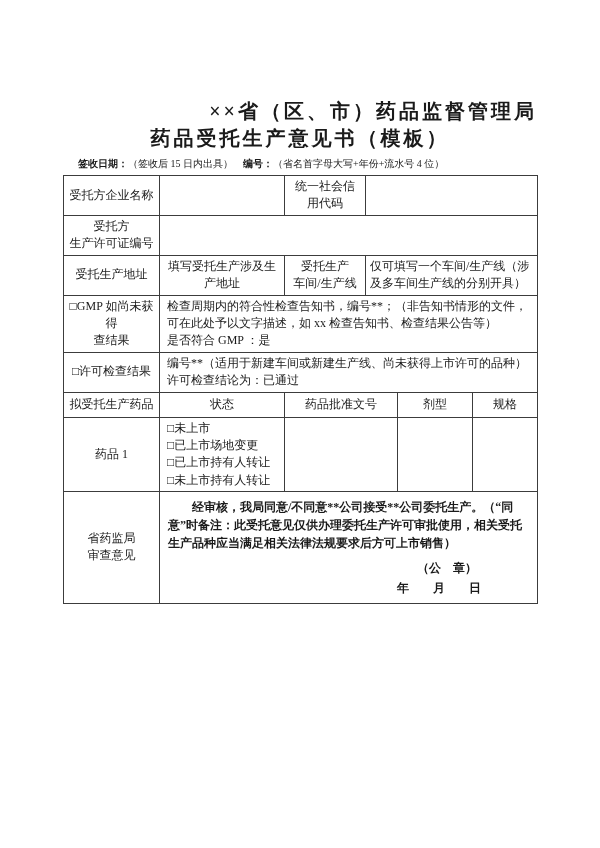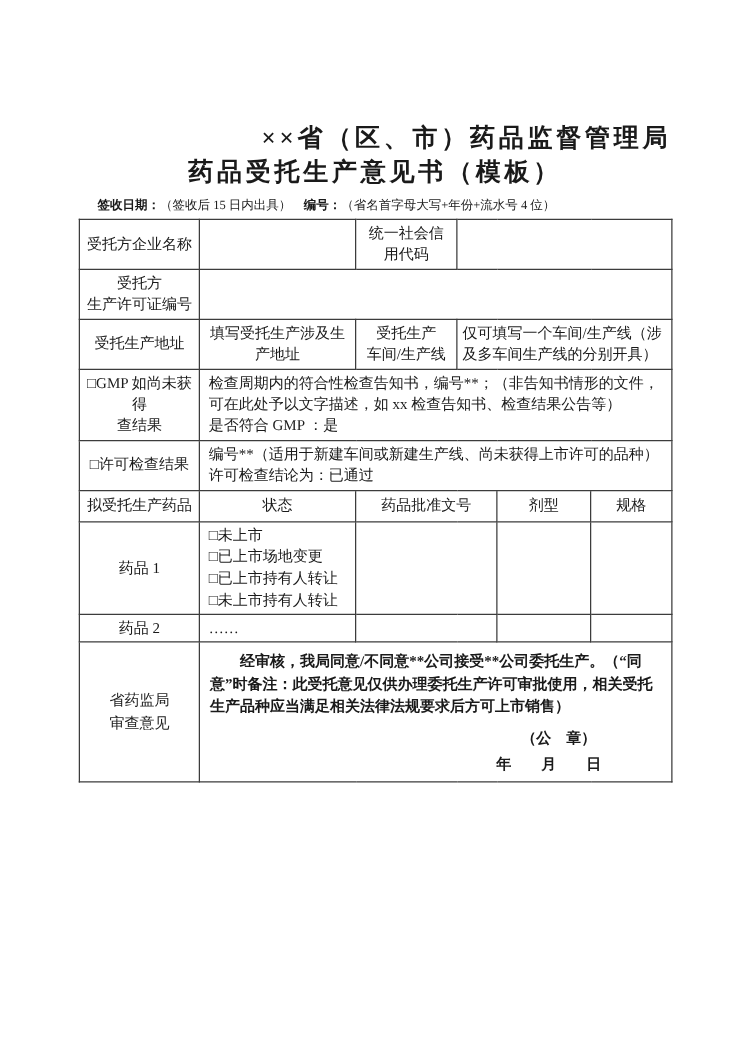--- a/index.html
+++ b/index.html
@@ -115,27 +115,20 @@
         <td class="c">药品 1</td>
         <td class="l pre pad-l">□未上市
 □已上市场地变更
 □已上市持有人转让
 □未上市持有人转让</td>
         <td colspan="2"></td>
         <td></td>
         <td></td>
       </tr>
 
-      <tr style="height:19px">
-        <td class="c">药品 2</td>
-        <td class="l pad-l">……</td>
-        <td colspan="2"></td>
-        <td></td>
-        <td></td>
-      </tr>
 
       <tr style="height:105px">
         <td class="c pre">省药监局
 审查意见</td>
         <td colspan="5" class="review-cell">
           <div class="review-para">经审核，我局同意/不同意**公司接受**公司委托生产。（“同意”时备注：此受托意见仅供办理委托生产许可审批使用，相关受托生产品种应当满足相关法律法规要求后方可上市销售）</div>
           <div class="review-seal">（公　章）</div>
           <div class="review-date">年　　月　　日</div>
         </td>
       </tr>

